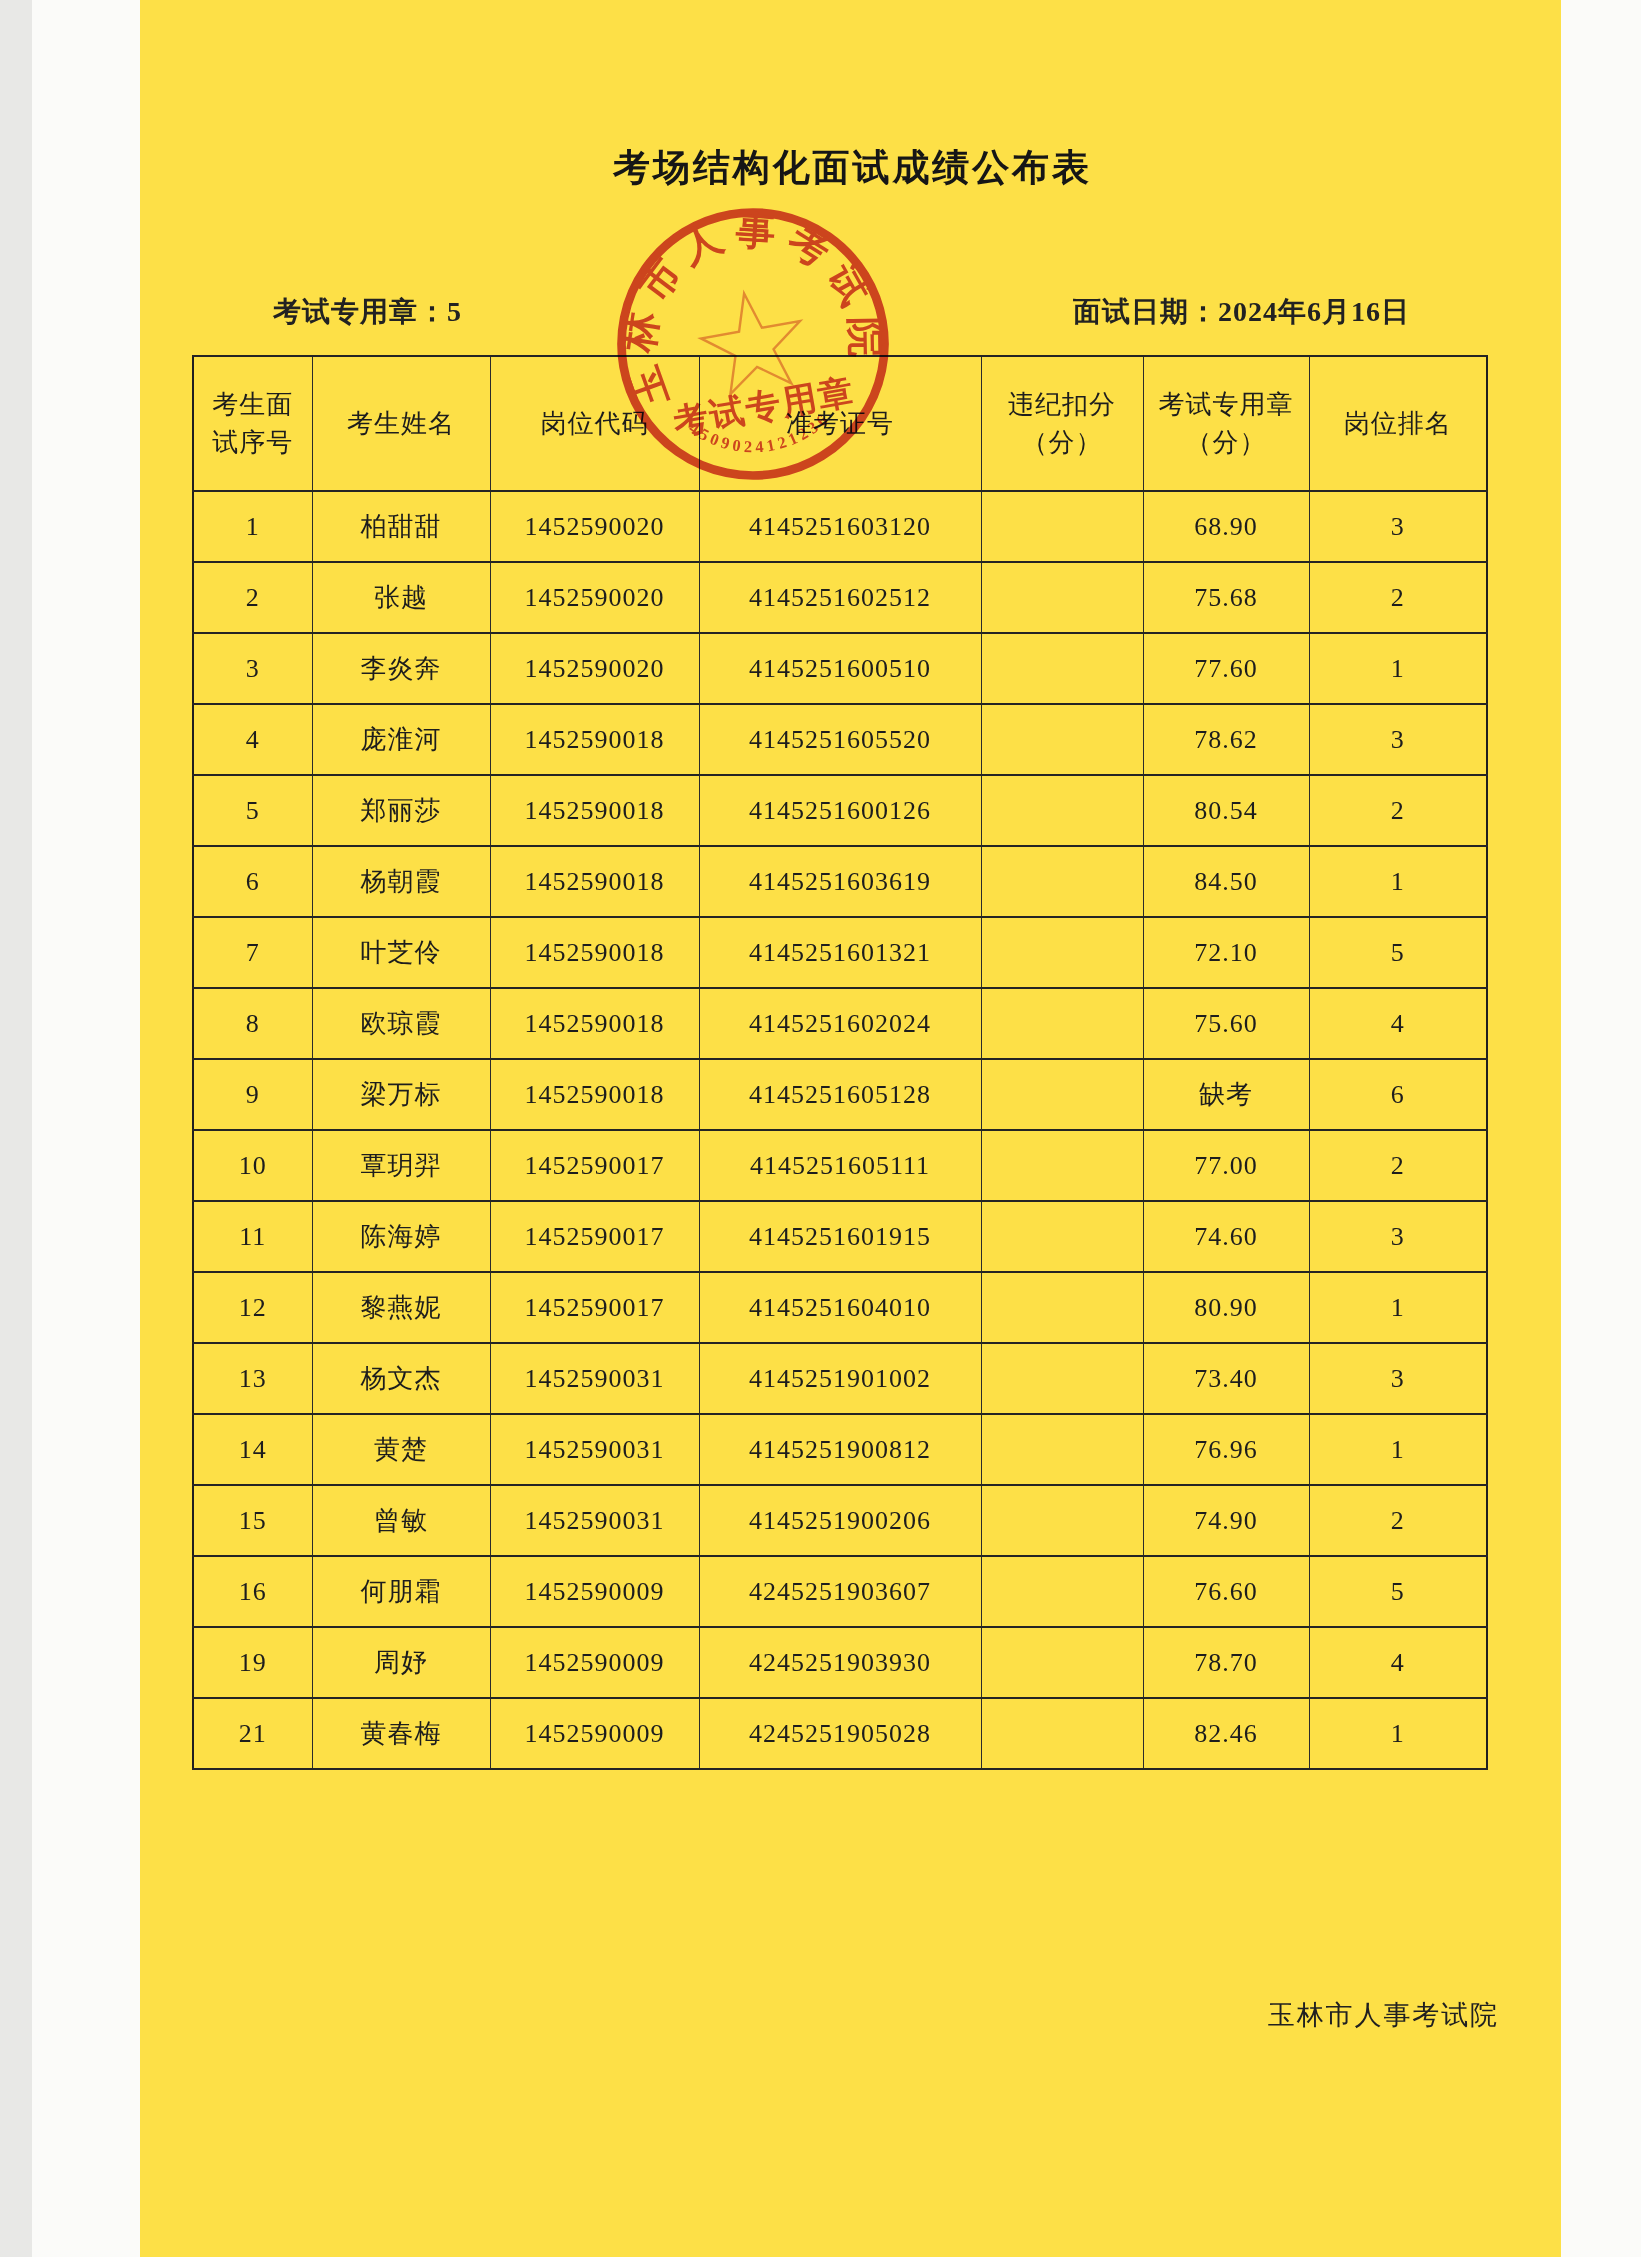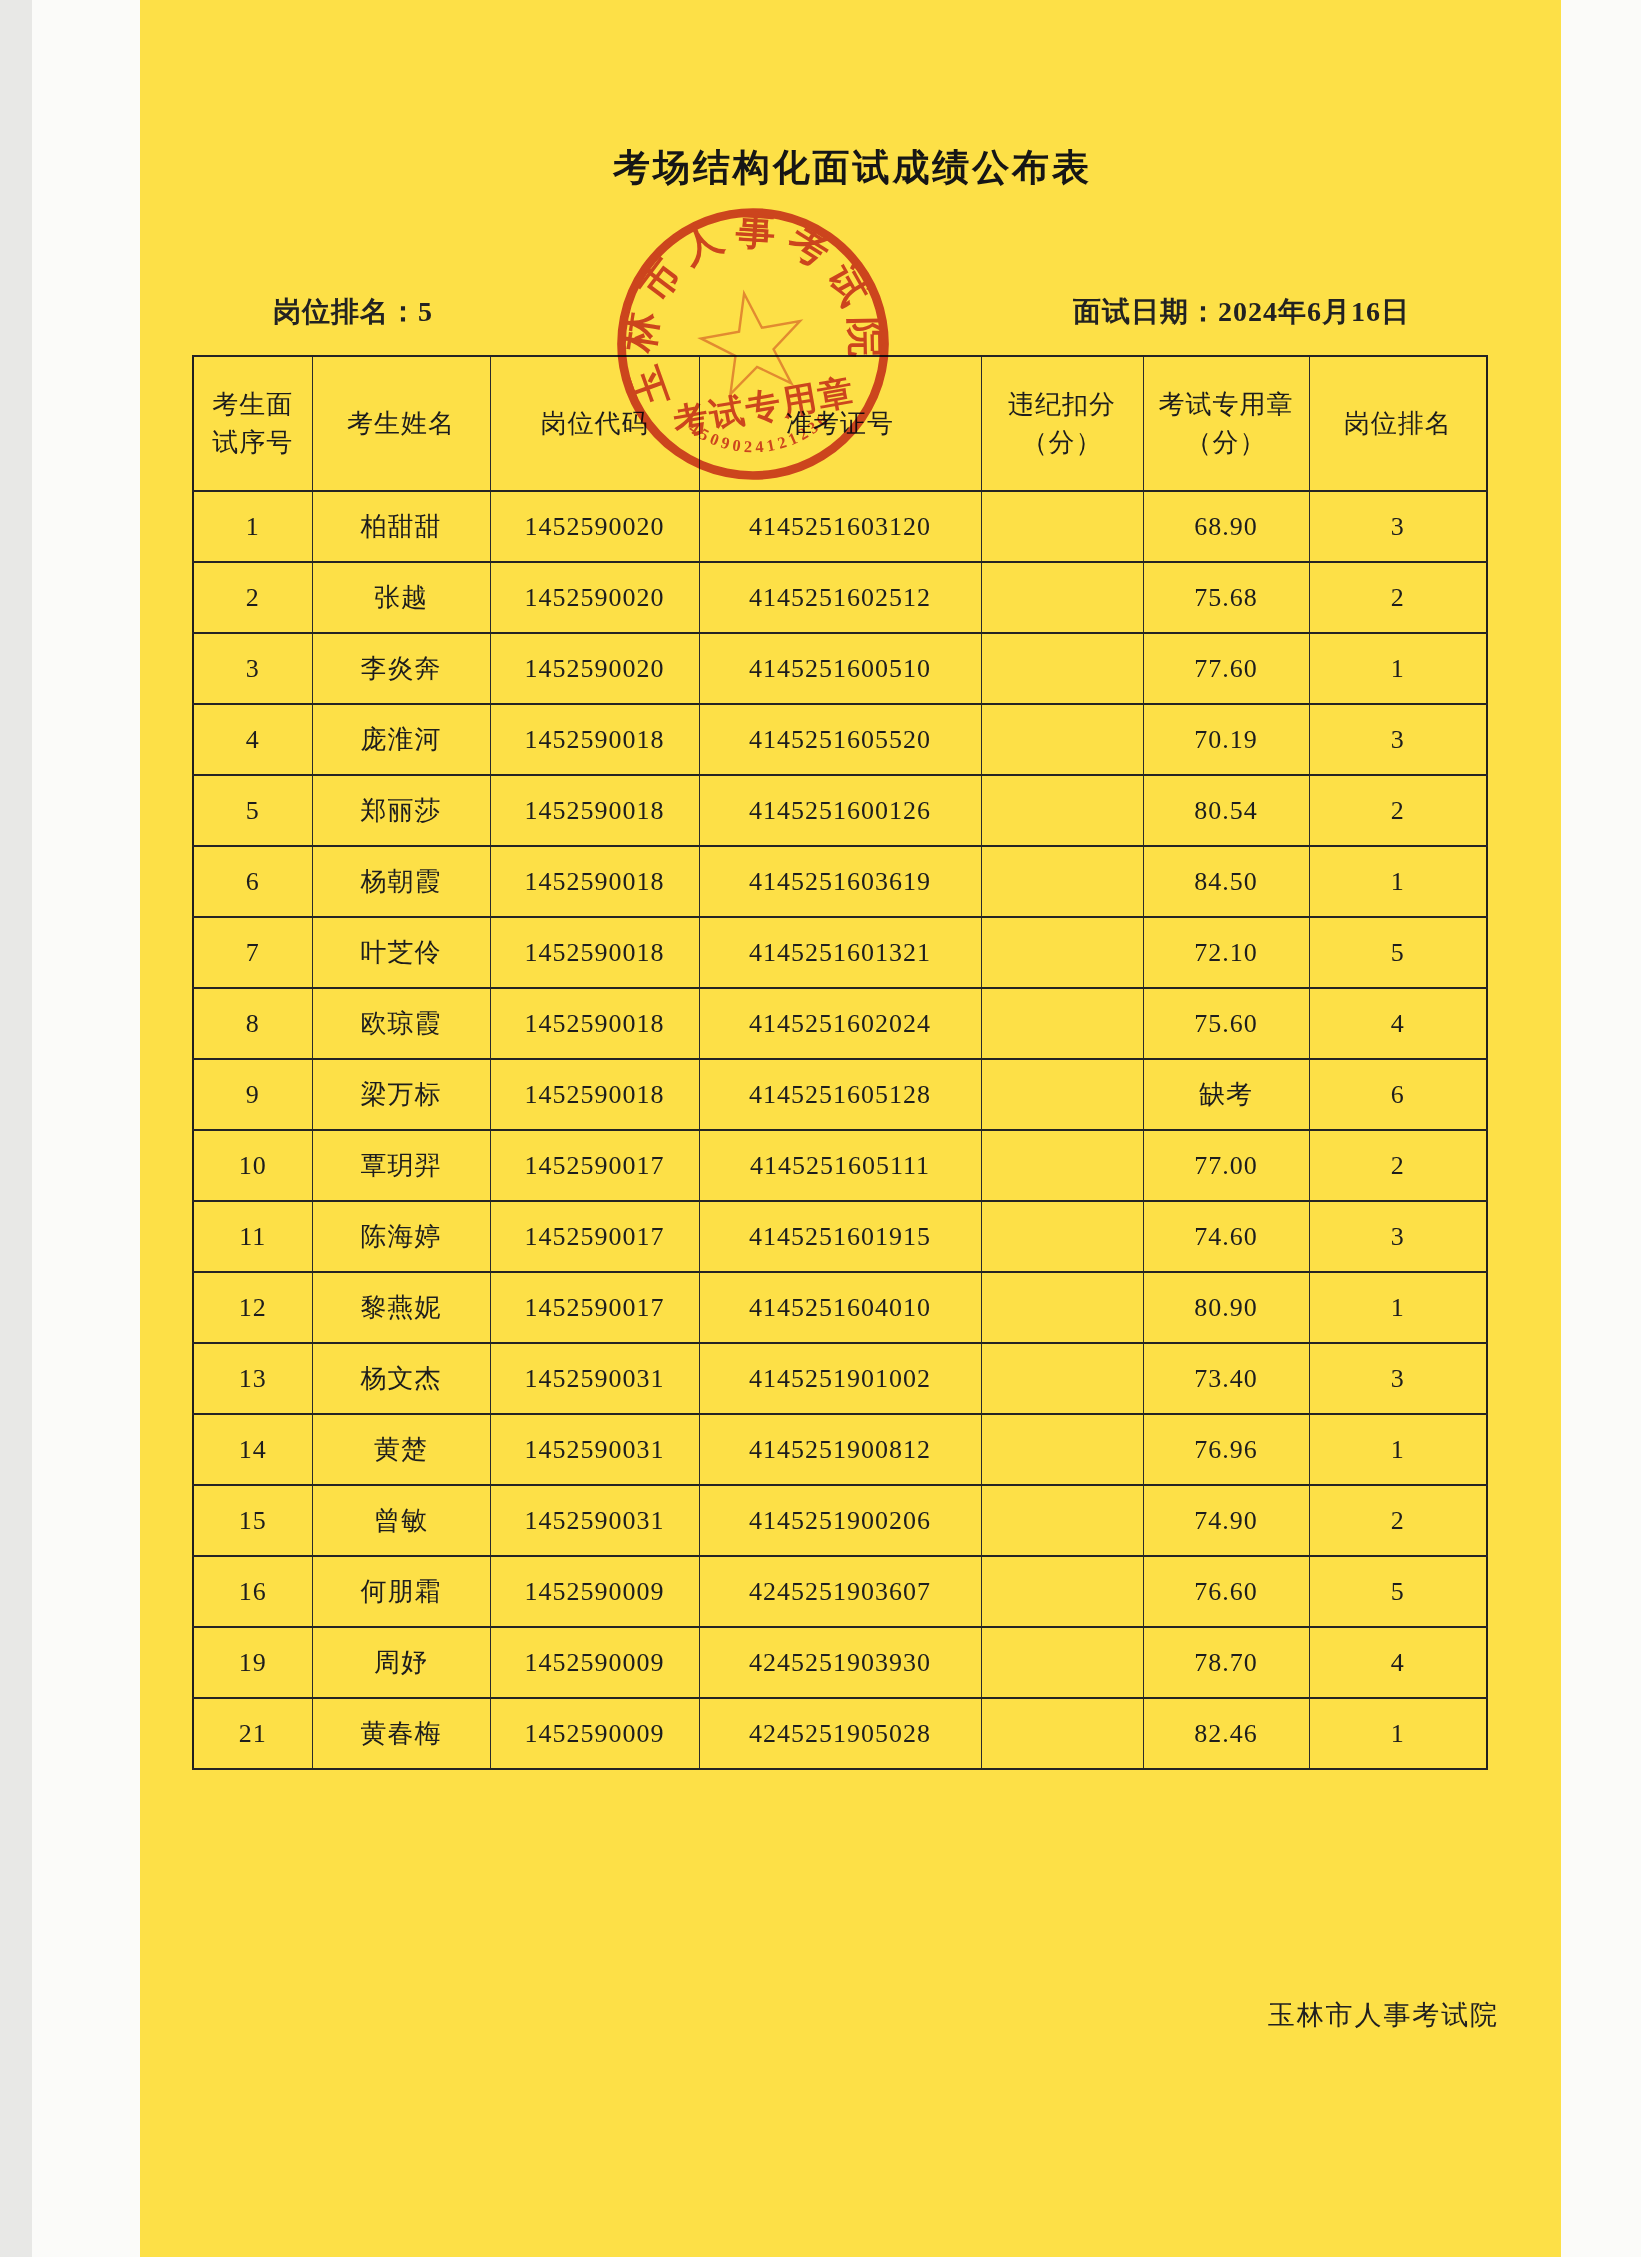--- a/index.html
+++ b/index.html
@@ -72,21 +72,21 @@
 <body>
 
 <div class="page">
 
   <div class="paper-edge left"></div>
   <div class="paper-edge right"></div>
 
   <h1 class="doc-title">考场结构化面试成绩公布表</h1>
 
   <div class="meta-row">
-    <span class="meta-room"><span>岗位排名：</span><span>5</span></span>
+    <span class="meta-room"><span>考试专用章：</span><span>5</span></span>
     <span class="meta-date"><span>面试日期：</span><span>2024年6月16日</span></span>
   </div>
 
   <table class="score-table">
     <colgroup>
         <col style="width: 119px;">
         <col style="width: 178px;">
         <col style="width: 209px;">
         <col style="width: 282px;">
         <col style="width: 162px;">
@@ -134,21 +134,21 @@
           <td></td>
           <td>77.60</td>
           <td>1</td>
         </tr>
         <tr>
           <td>4</td>
           <td>庞淮河</td>
           <td>1452590018</td>
           <td>4145251605520</td>
           <td></td>
-          <td>70.19</td>
+          <td>78.62</td>
           <td>3</td>
         </tr>
         <tr>
           <td>5</td>
           <td>郑丽莎</td>
           <td>1452590018</td>
           <td>4145251600126</td>
           <td></td>
           <td>80.54</td>
           <td>2</td>

